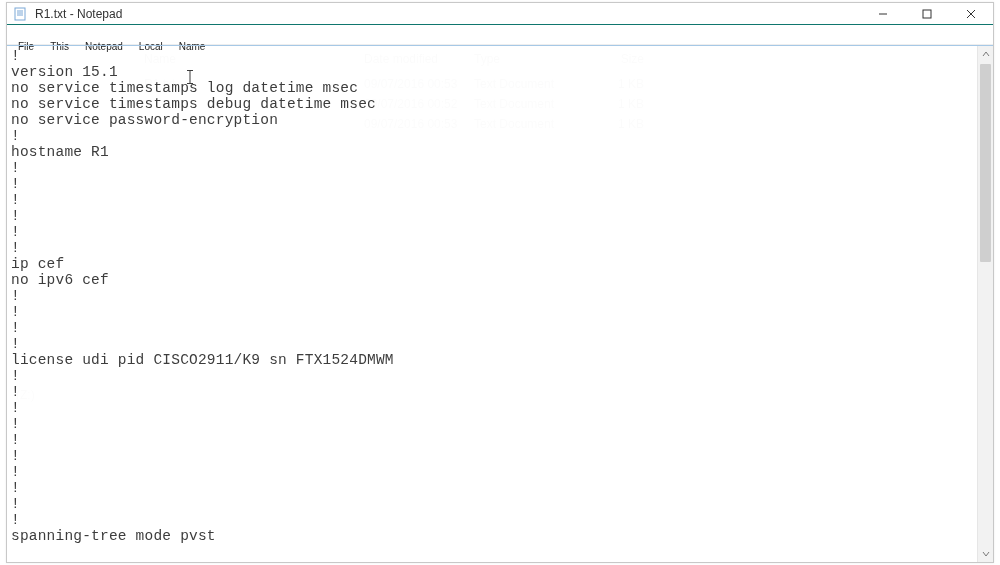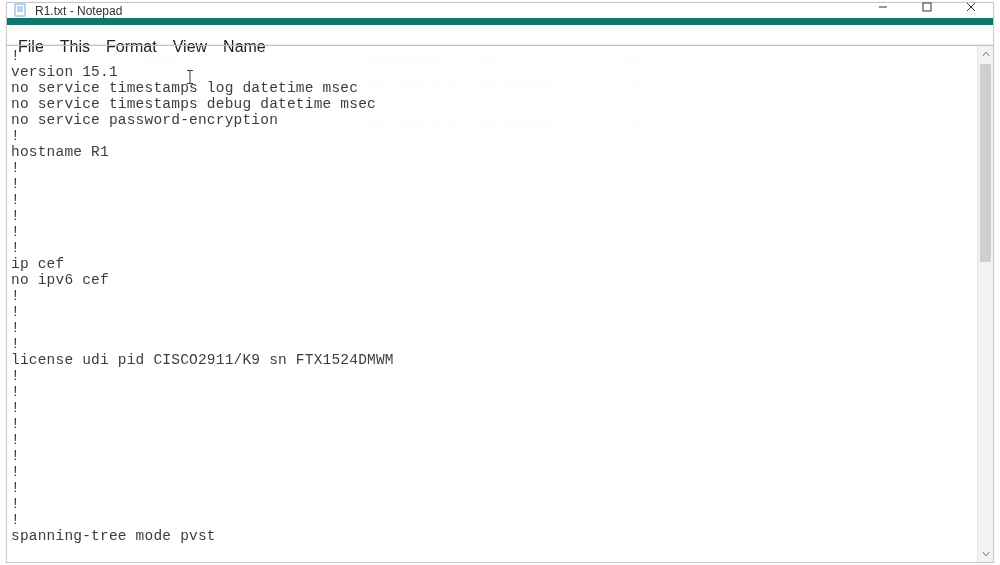--- a/index.html
+++ b/index.html
@@ -83,23 +83,23 @@
       border: 1px solid #c8c8c8;
       display: flex;
       flex-direction: column;
       z-index: 10;
       box-shadow: 0 0 2px rgba(0,0,0,0.08);
     }
 
     .title-bar {
       height: 22px;
       display: flex;
-      align-items: flex-end;
+      align-items: center;
       background: #fff;
-      border-bottom: 7px solid #0f766e;
+      border-bottom: 1px solid #0f766e;
     }
     .title-icon {
       width: 16px;
       height: 16px;
       margin: 0 6px;
       display: flex;
       align-items: center;
       justify-content: center;
     }
     .title-text {
@@ -124,21 +124,21 @@
       height: 20px;
       display: flex;
       align-items: center;
       padding: 0 4px;
       gap: 2px;
       border-bottom: 1px solid #eee;
       background: rgba(255,255,255,0.9);
     }
     .menu-item {
       padding: 18px 7px;
-      font-size: 16px;
+      font-size: 10px;
       color: #222;
       margin-top: 24px;
     }
 
     .textarea-wrap {
       position: relative;
       flex: 1;
       border-top: 1px solid #a6c8e6;
       display: flex;
     }
@@ -288,22 +288,22 @@
             <line x1="1" y1="1" x2="9" y2="9" stroke="#333" stroke-width="1"></line>
             <line x1="9" y1="1" x2="1" y2="9" stroke="#333" stroke-width="1"></line>
           </svg>
       </div>
     </div>
   </div>
 
   <div class="menu-bar">
     <div class="menu-item">File</div>
     <div class="menu-item">This</div>
-    <div class="menu-item">Format</div>
-    <div class="menu-item">View</div>
+    <div class="menu-item">Notepad</div>
+    <div class="menu-item">Local</div>
     <div class="menu-item">Name</div>
   </div>
 
   <div class="textarea-wrap">
     <div class="text-content">!
 version 15.1
 no service timestamps log datetime msec
 no service timestamps debug datetime msec
 no service password-encryption
 !

